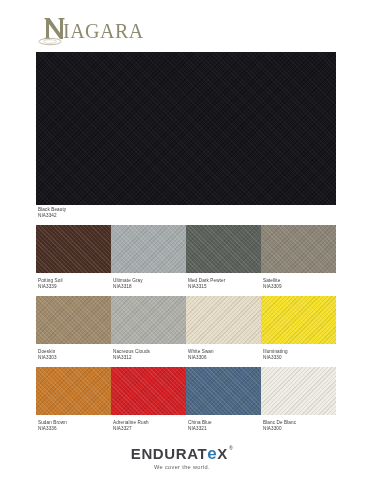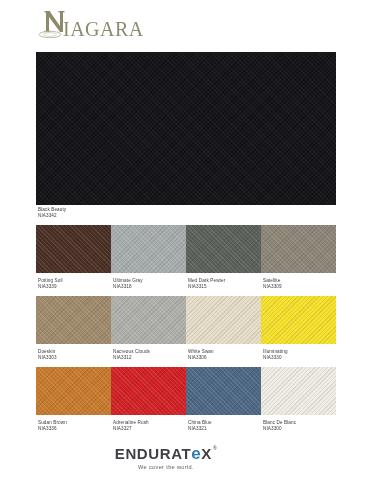--- a/index.html
+++ b/index.html
@@ -17,24 +17,24 @@
     width: 371px;
     height: 480px;
     position: relative;
     background: #ffffff;
   }
 
   
   .brand-header {
     position: absolute;
     left: 36px;
-    top: 6px;
+    top: 14px;
     height: 34px;
     display: flex;
-    align-items: flex-end;
+    align-items: center;
   }
   .brand-mark {
     position: relative;
     width: 34px;
     height: 32px;
     flex: 0 0 auto;
   }
   .brand-mark svg { display: block; }
   .brand-word {
     font-family: "Liberation Serif", serif;
@@ -115,21 +115,21 @@
     font-size: 4.6px;
     line-height: 6.2px;
     color: #3b3b3b;
     letter-spacing: 0.12px;
     white-space: nowrap;
   }
 
   
   .footer {
     position: absolute;
-    left: 0;
+    left: 16px;
     top: 446px;
     width: 332px;
     display: flex;
     flex-direction: column;
     align-items: center;
   }
   .footer-word {
     font-family: "Liberation Sans", sans-serif;
     font-weight: bold;
     font-size: 15px;

